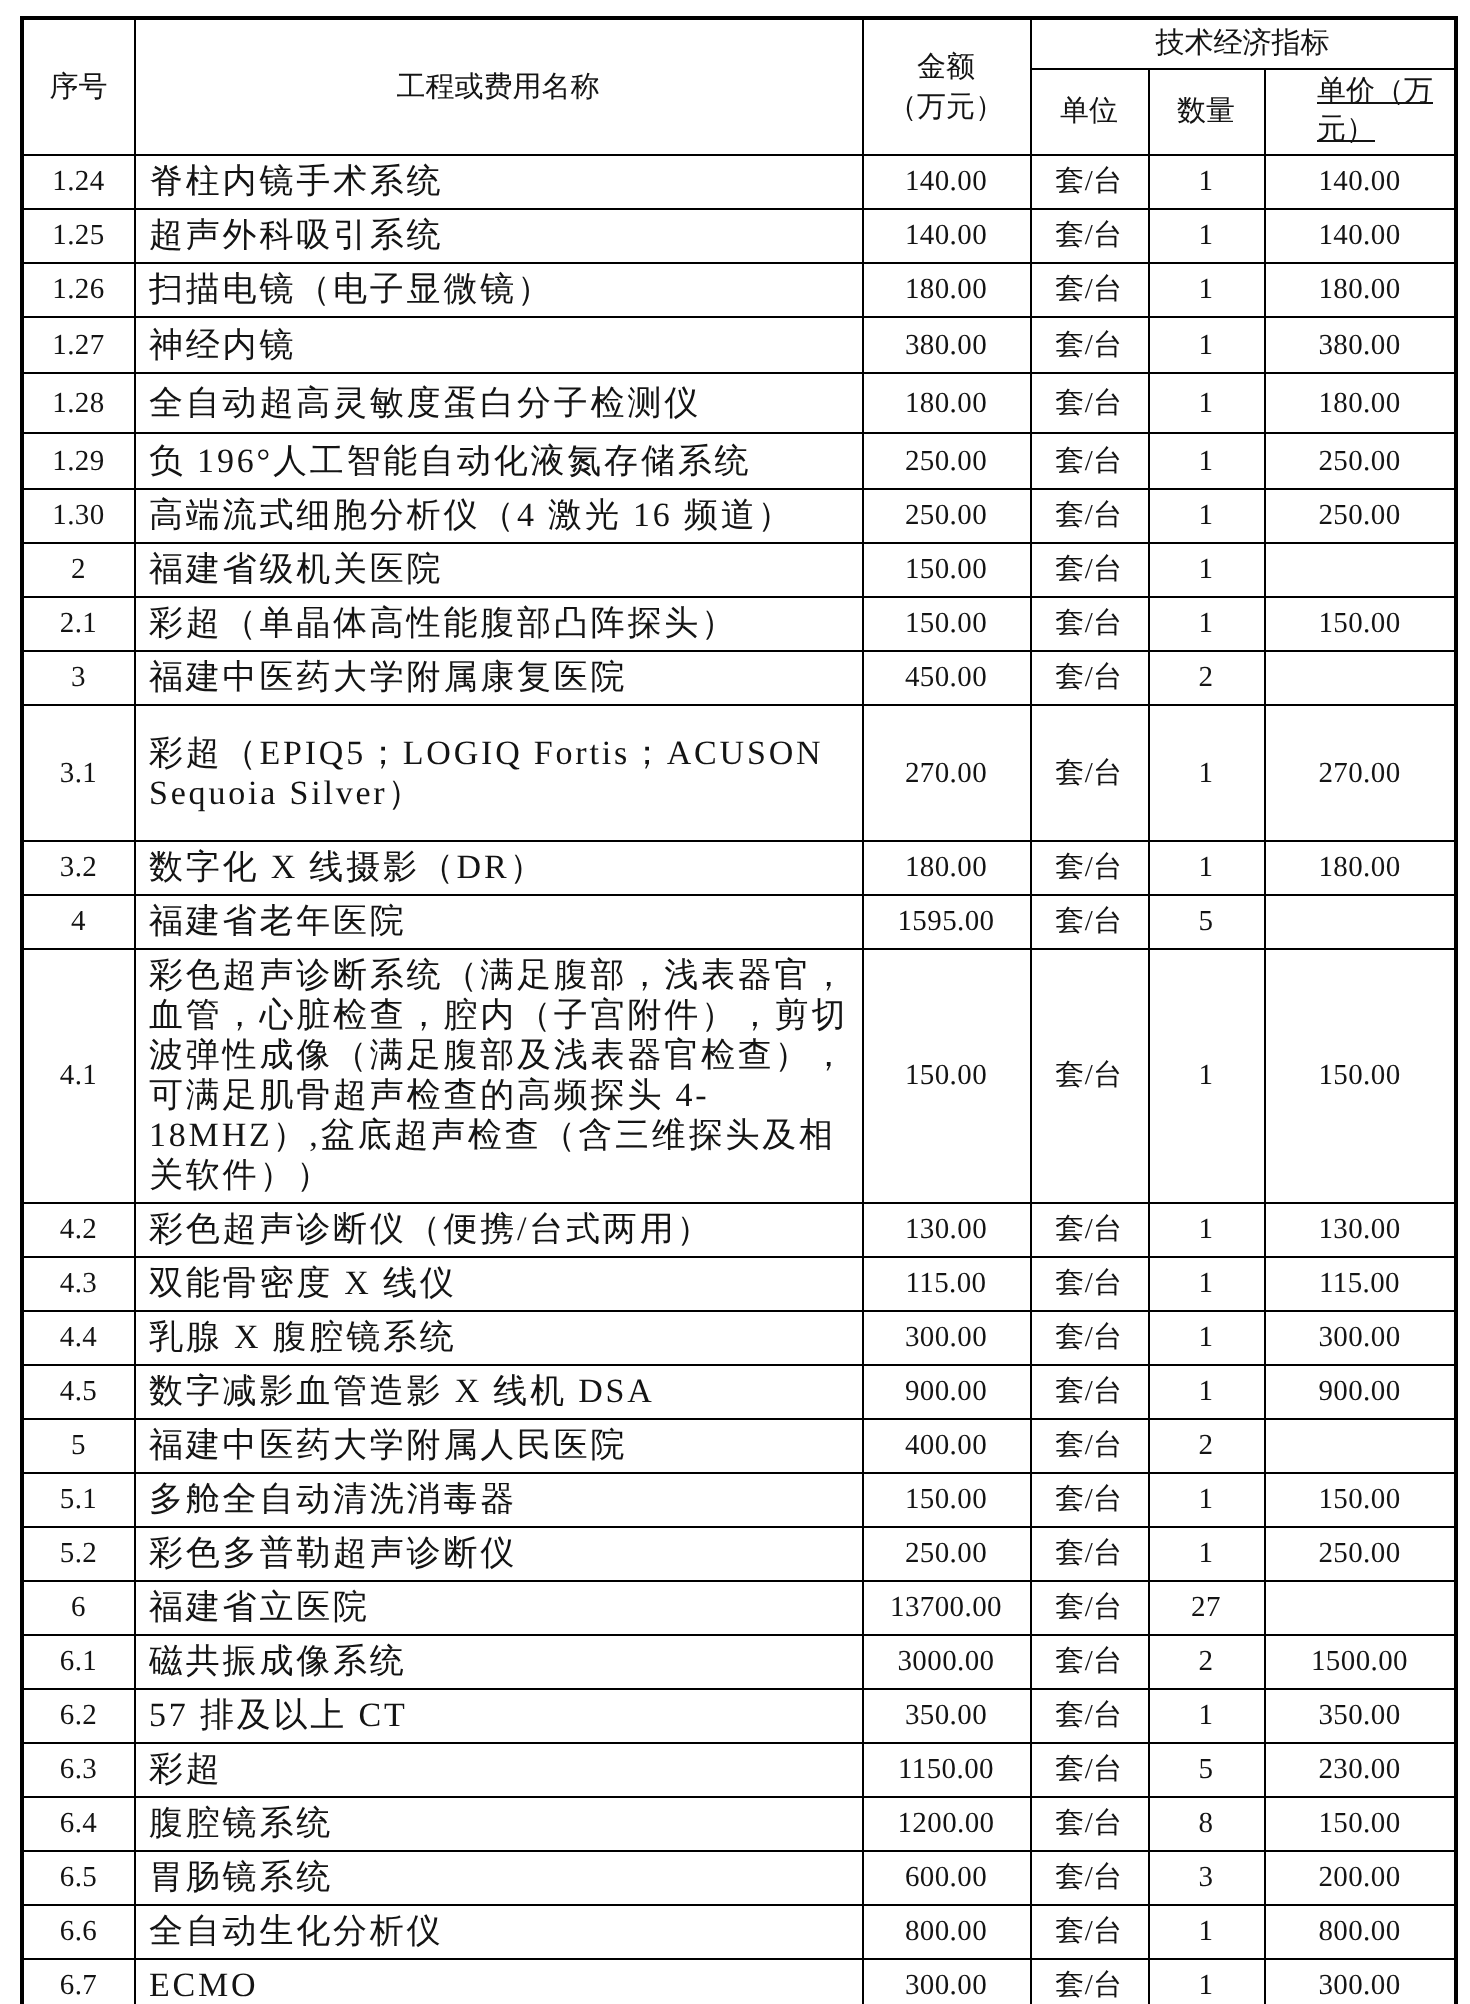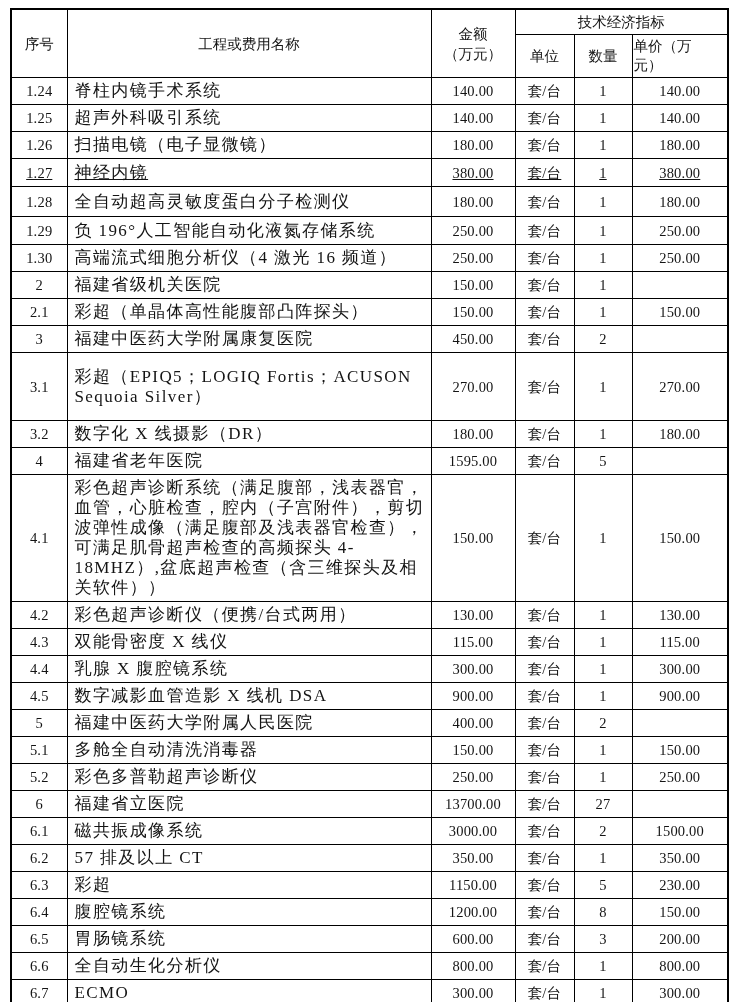--- a/index.html
+++ b/index.html
@@ -31,34 +31,34 @@
   col.w-no     { width: 56px; }
   col.w-name   { width: 364px; }
   col.w-amount { width: 84px; }
   col.w-unit   { width: 59px; }
   col.w-qty    { width: 58px; }
   col.w-price  { width: 96px; }
 
   thead tr.hrow1 { height: 22px; }
   thead tr.hrow2 { height: 42px; }
   .pre { white-space: pre-line; }
-  th.col-price { text-align: left; padding-left: 1px; line-height: 19px; }
+  th.col-price { text-align: left; padding-left: 26px; line-height: 19px; text-decoration: underline; }
 
   td.c-name {
     text-align: left;
     padding: 3px 6px 3px 7px;
     letter-spacing: 1.4px;
     line-height: 20px;
     font-size: 17px;
   }
   td.c-num { font-size: 14.5px; letter-spacing: 0.2px; }
 
   
   tbody tr { height: 24px; }
-  tbody tr:nth-child(4)  { height: 28px; text-decoration: underline; }
+  tbody tr:nth-child(4)  { height: 28px; }
   tbody tr:nth-child(5)  { height: 30px; margin-top: 24px; }
   tbody tr:nth-child(6)  { height: 28px; }
   tbody tr:nth-child(7)  { height: 17px; }
   tbody tr:nth-child(8)  { height: 26px; }
   tbody tr:nth-child(9)  { height: 26px; }
   tbody tr:nth-child(11) { height: 68px; }
   tbody tr:nth-child(12) { height: 25px; font-family: Liberation Serif, serif; }
   tbody tr:nth-child(14) { height: 106px; }
   tbody tr:nth-child(15) { height: 27px; }
 </style>

